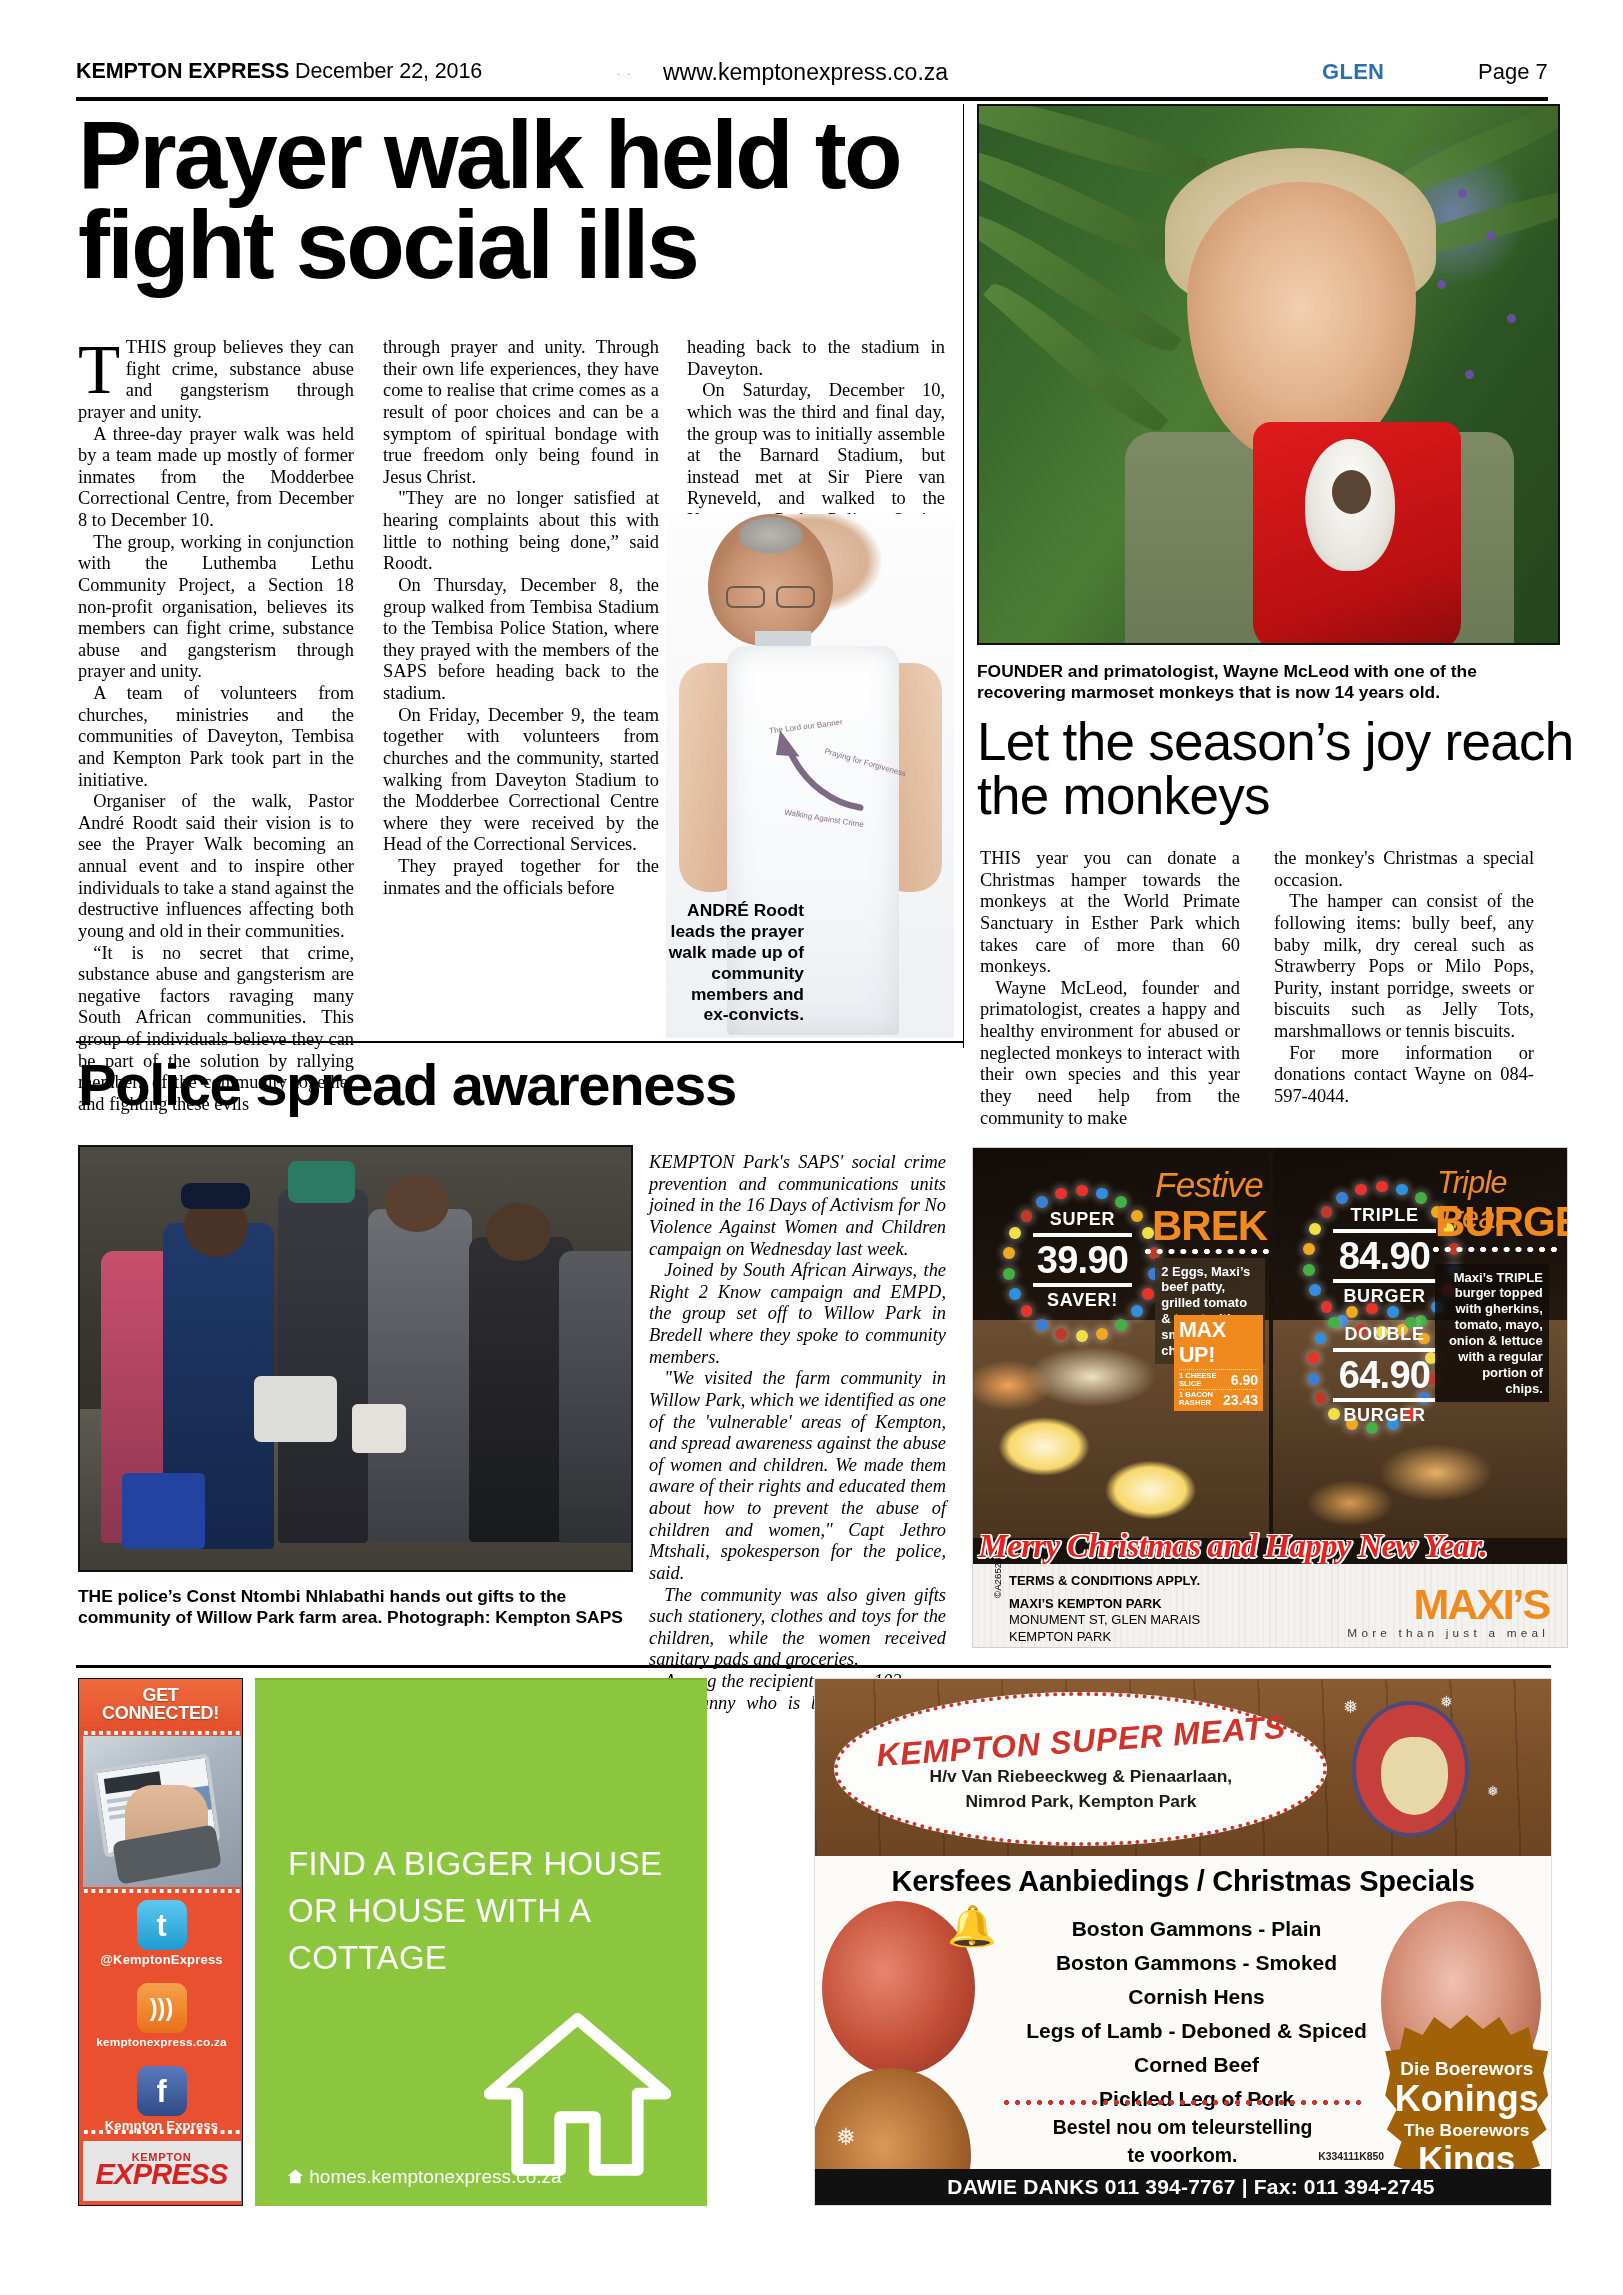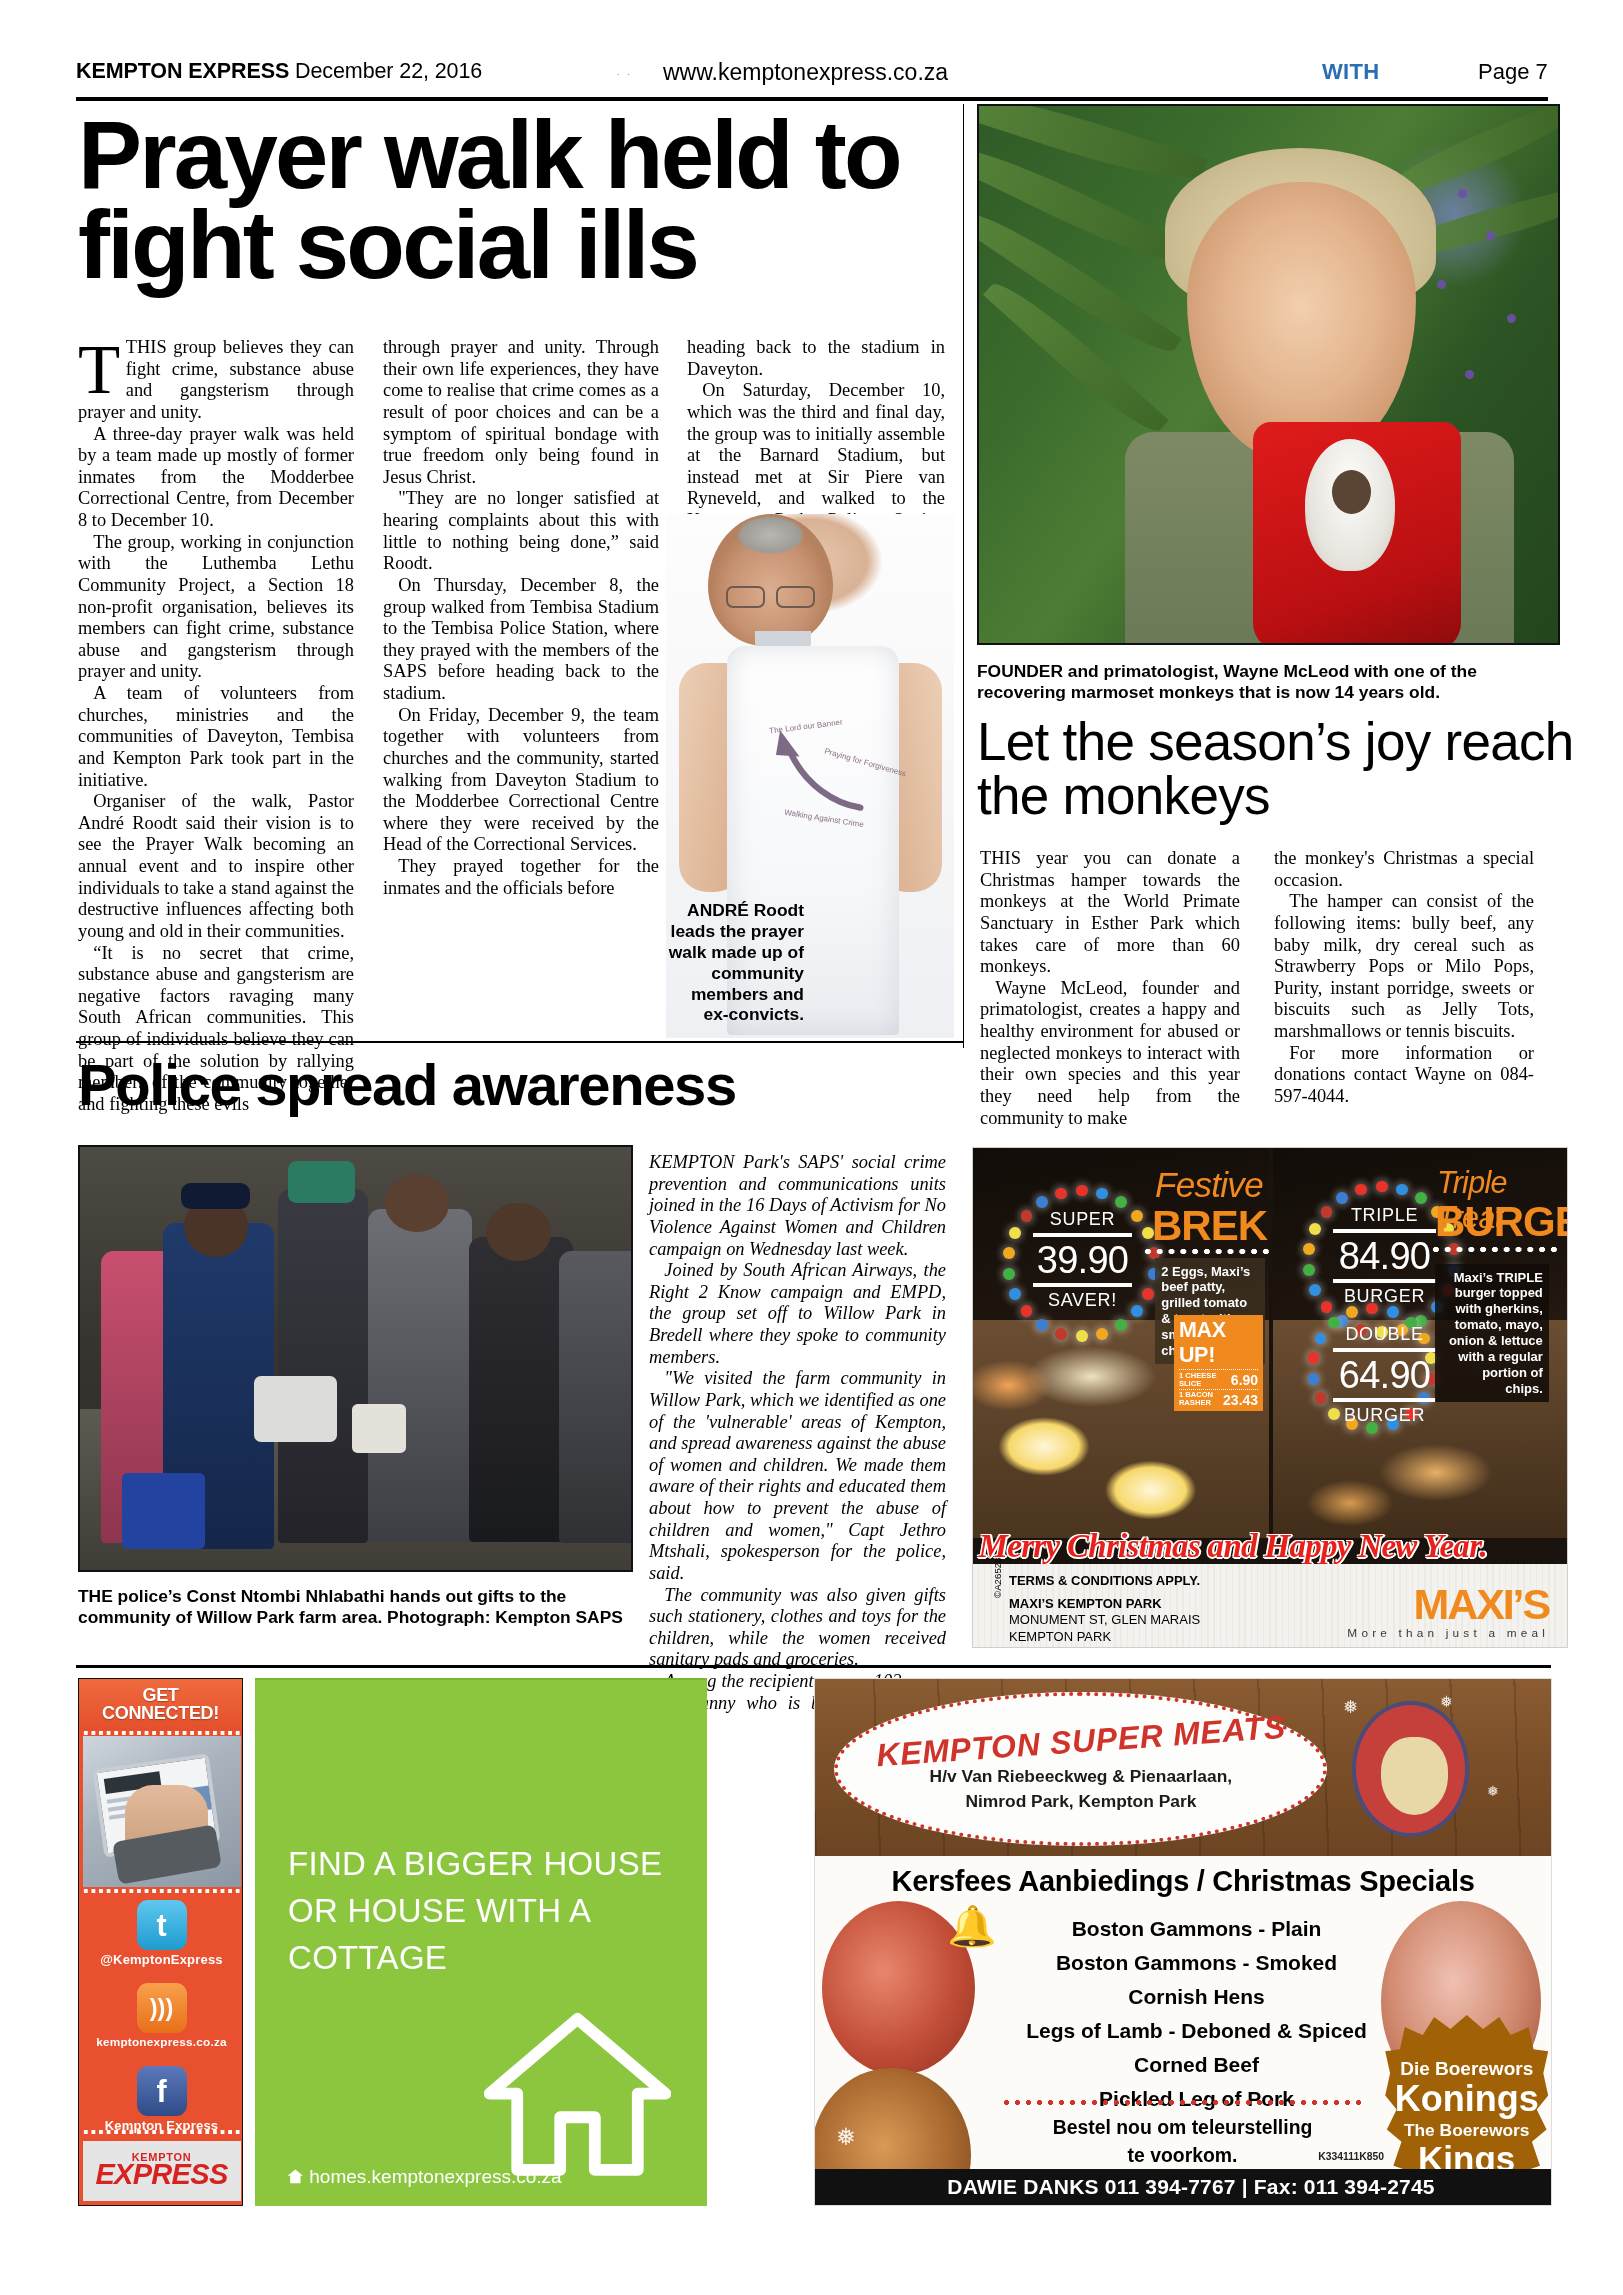--- a/index.html
+++ b/index.html
@@ -155,21 +155,21 @@
   .maxi-panel { position:absolute; top:0; height:390px; overflow:hidden; }
   #mxL { left:0; width:296px; }
   #mxR { left:300px; width:296px; }
   .mx-bg { position:absolute; inset:0;
       background:linear-gradient(170deg,#120d09 0%,#1d140d 38%,#2c1f15 62%,#150f0a 100%);}
   .mx-food { position:absolute; left:0; bottom:0; width:100%; height:56%;}
   .mx-wreath { position:absolute; width:158px; height:158px; border-radius:50%;
       box-shadow:0 0 0 0 transparent; }
   .bulb { position:absolute; width:11.8px; height:11.8px; border-radius:50%;
       box-shadow:0 0 6.2px 2.8px rgba(255,255,255,.28); }
-  .mx-super { position:absolute; font-family:"Liberation Sans",sans-serif; font-weight:400;
+  .mx-super { position:absolute; font-family:"Liberation Sans",sans-serif; font-weight:700;
       color:#fff; text-align:center; }
   .mx-label { font-size:18px; letter-spacing:0.7px; }
   .mx-price { font-size:38px; letter-spacing:-0.7px; line-height:1.06; }
   .mx-line { height:4.2px; background:#fff; margin:2.8px 0; }
   .mx-script { position:absolute; font-family:"Liberation Sans",sans-serif;
       font-style:italic; font-weight:400; color:#f08a1e; font-size:35px; letter-spacing:-0.7px;}
   .mx-big { position:absolute; font-family:"Liberation Sans",sans-serif; font-weight:700;
       color:#f08a1e; font-size:42px; letter-spacing:-1px;}
   .mx-dots { position:absolute; height:4.9px; width:160px;
       background-image:radial-gradient(circle,#fff 45%, transparent 46%);
@@ -310,21 +310,21 @@
 </style>
 </head>
 <body>
 
 <div class="page">
 
   <div class="masthead">
     <div class="mh-left"><b>KEMPTON EXPRESS</b> <span>December 22, 2016</span></div>
     <div class="mh-dots">. .</div>
     <div class="mh-url">www.kemptonexpress.co.za</div>
-    <div class="mh-news">WITH</div>
+    <div class="mh-news">GLEN</div>
     <div class="mh-page">Page 7</div>
   </div>
   <div class="mh-rule"></div>
 
   <div class="hl1">Prayer walk held to fight social ills</div>
 
   <div class="a1c" id="a1col1">
     <p class="first"><span class="dropcap">T</span><span>THIS group believes they can fight crime, substance abuse and gangsterism through prayer and unity.</span></p>
     <p>A three-day prayer walk was held by a team made up mostly of former inmates from the Modderbee Correctional Centre, from December 8 to December 10.</p>
     <p>The group, working in conjunction with the Luthemba Lethu Community Project, a Section 18 non-profit organisation, believes its members can fight crime, substance abuse and gangsterism through prayer and unity.</p>

